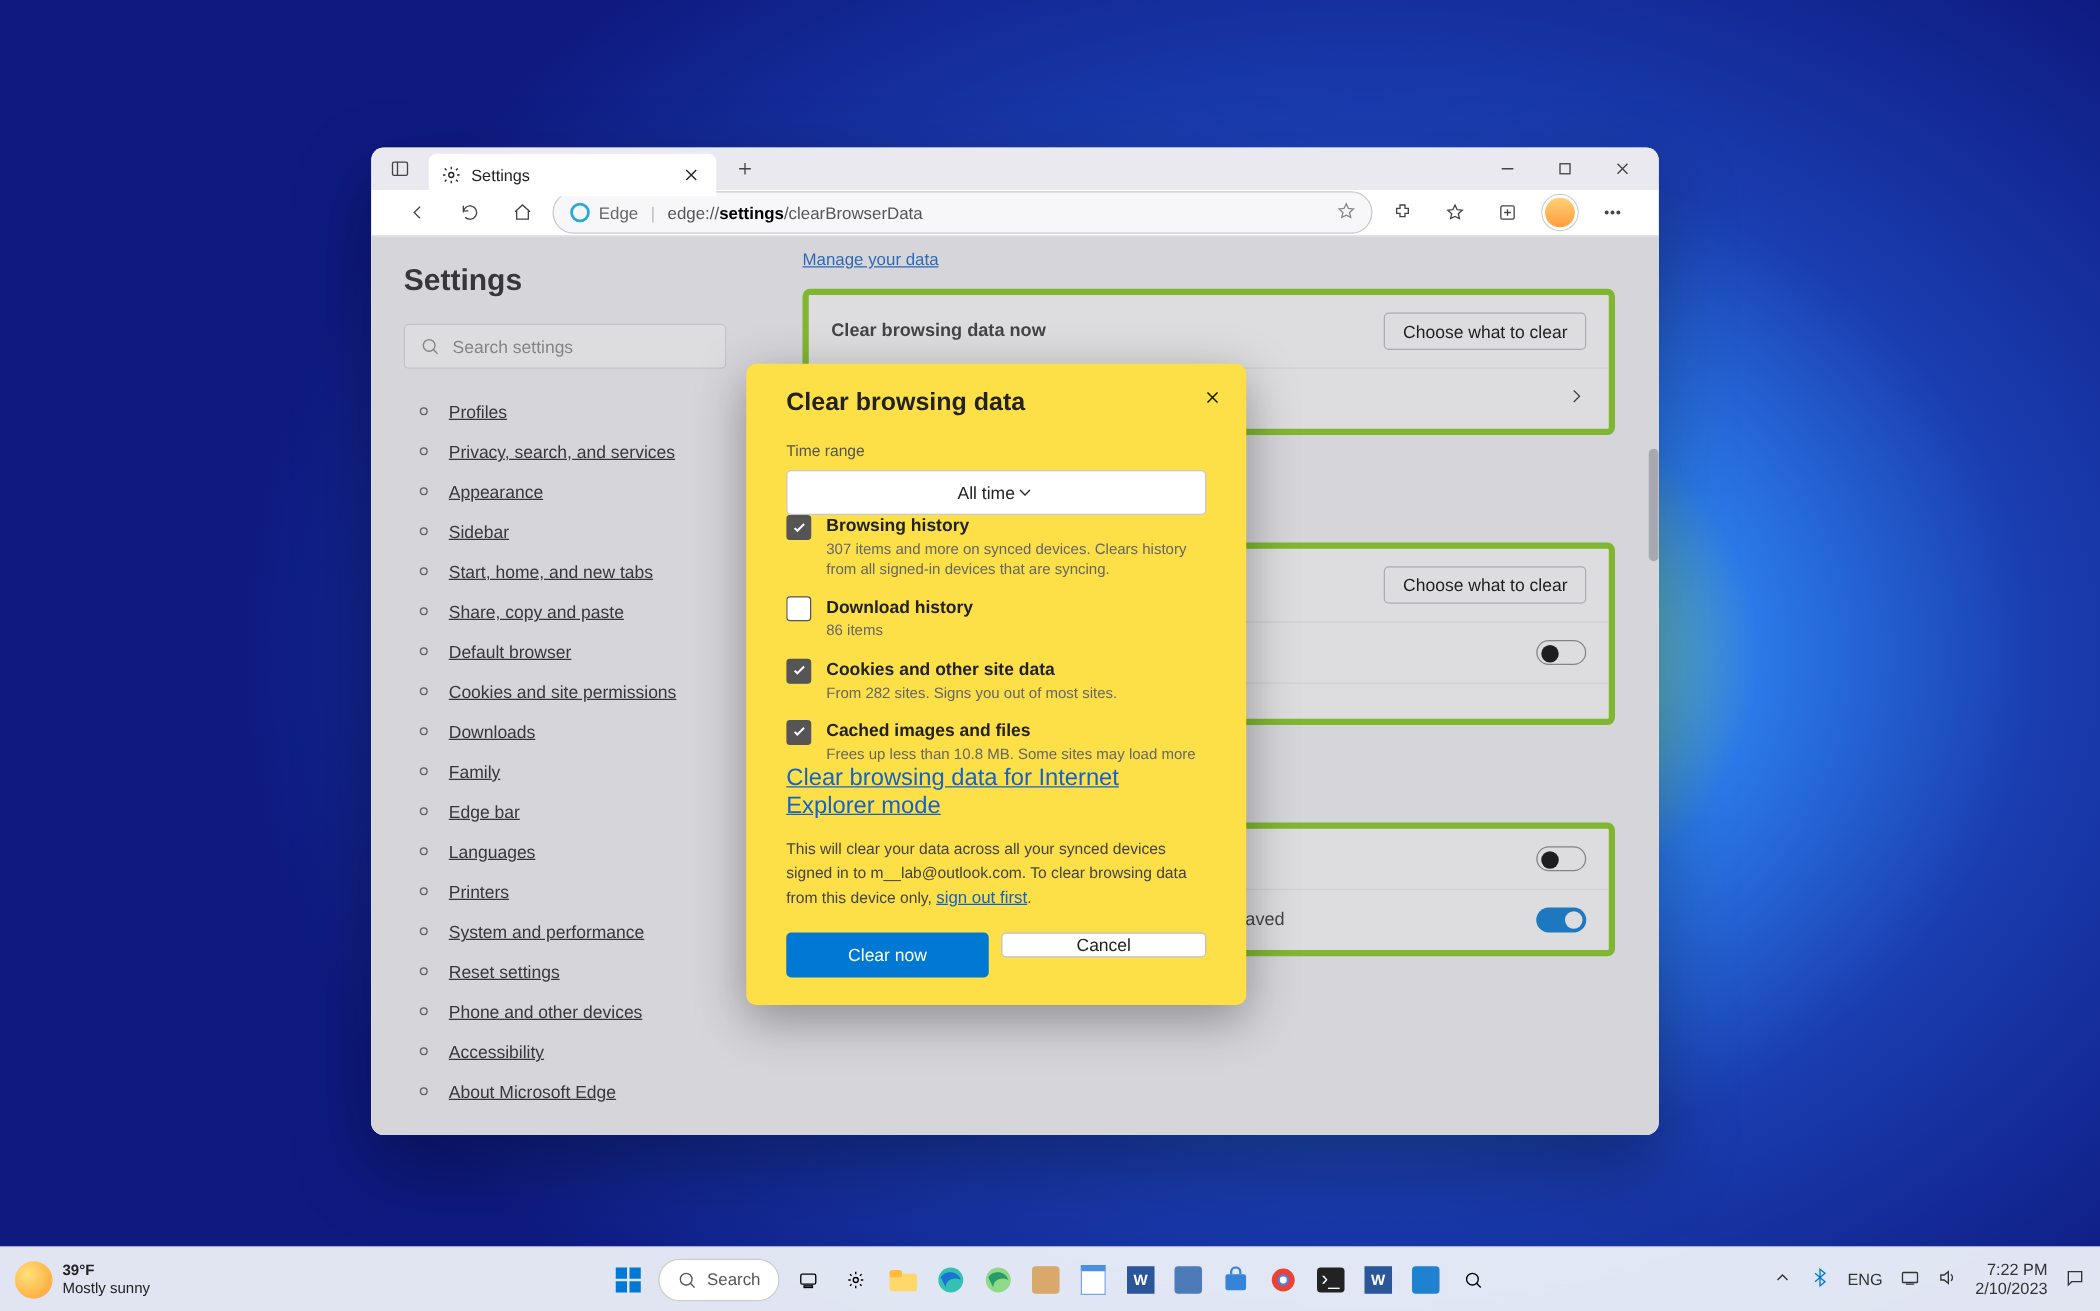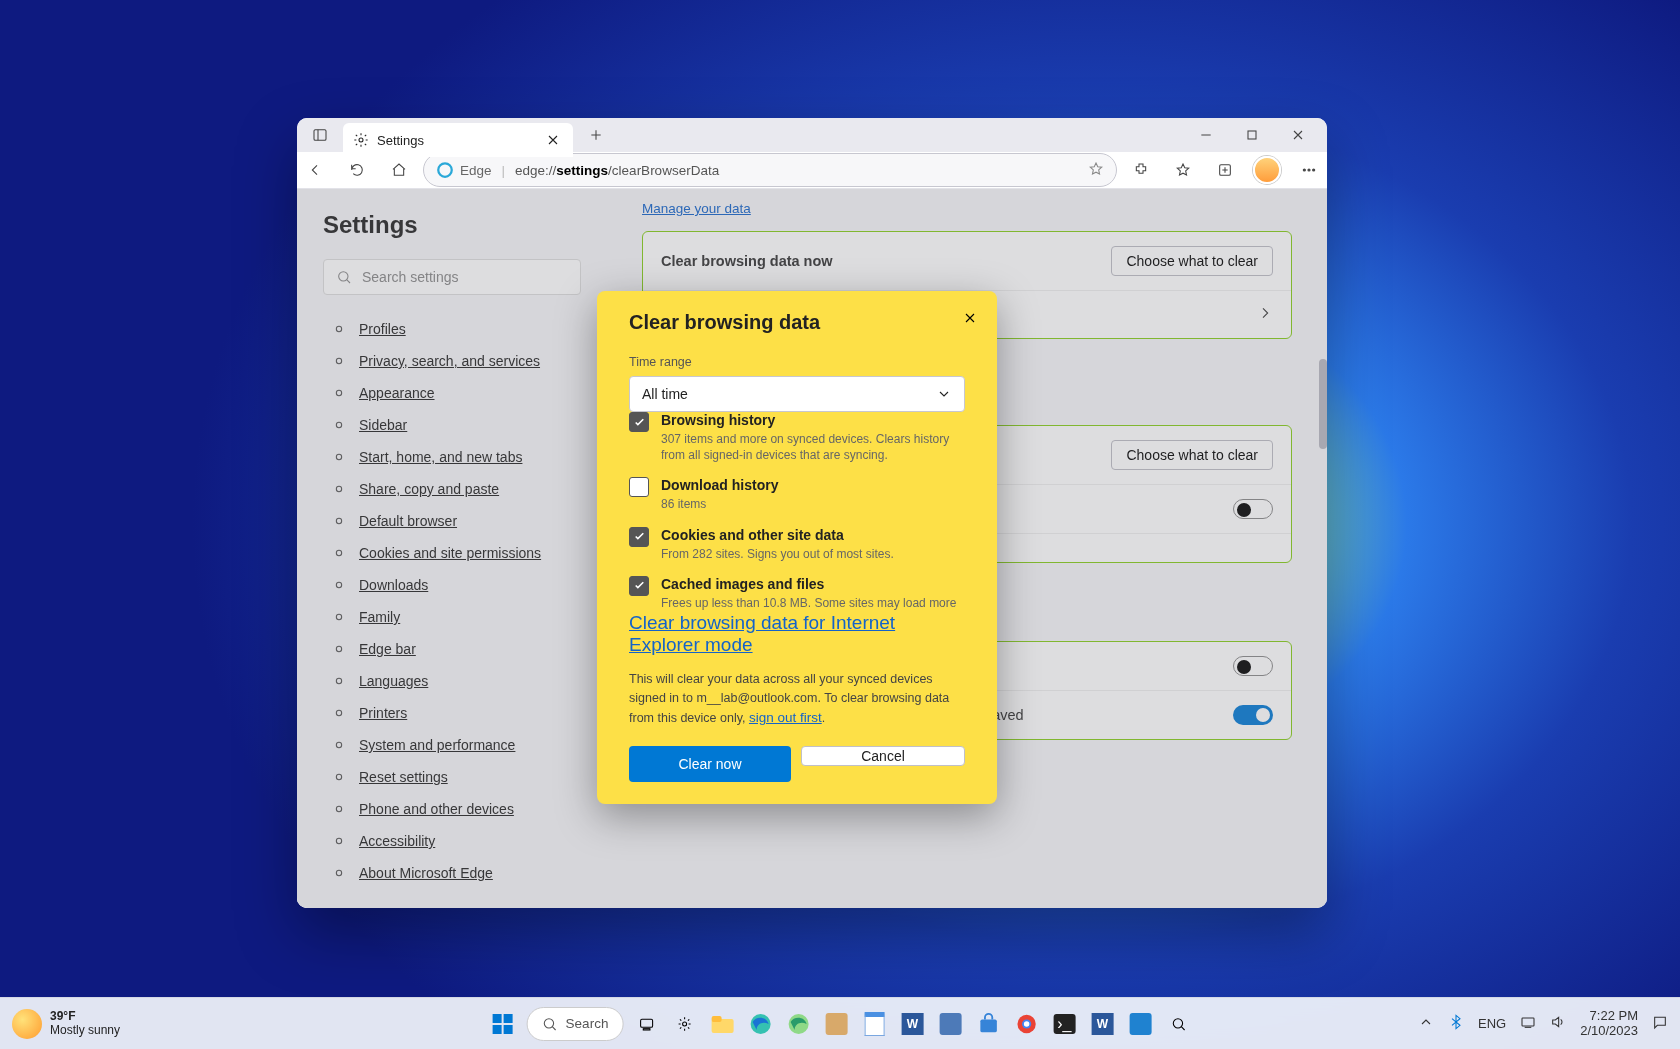--- a/index.html
+++ b/index.html
@@ -37,21 +37,21 @@
   display: flex; align-items: center; padding: 0 10px;
   gap: 8px; font-size: 13px; color: #222;
   position: relative; top: 5px;
 }
 .tab .close { margin-left: auto; width: 20px; height: 20px; display:flex;align-items:center;justify-content:center; border-radius:4px; }
 .win-controls { margin-left: auto; display:flex; }
 .win-controls .win-btn { width: 46px; }
 
 .toolbar {
   height: 44px; background:#fff; border-bottom:1px solid #e2e2e8;
-  display:flex; align-items:center; padding:0 0; gap:6px;justify-content:center;
+  display:flex; align-items:center; padding:0 19px; gap:6px;justify-content:center;
 }
 .tb-btn {
   width:36px; height:36px; border:none; background:transparent;
   border-radius:6px; display:flex; align-items:center; justify-content:center;
   color:#444; cursor:pointer;
 }
 .addr {
   flex:1; height:34px; border:1px solid #c7c7d0; border-radius:20px;
   display:flex; align-items:center; padding:0 12px; gap:10px; font-size:13.5px; color:#555;
   background:#f7f7f9;
@@ -79,21 +79,21 @@
 .side-list{margin-top:10px;display:flex;flex-direction:column;}
 .side-item{
   height:32px; display:flex; align-items:center; gap:12px;
   padding:0 8px; font-size:14px; color:#222; border-radius:4px; cursor:pointer;text-decoration:underline;
 }
 .side-item svg{width:16px;height:16px;color:#555;}
 
 
 .settings-main{flex:1; padding:10px 35px; overflow:hidden; color:#333;}
 .card{
-  background:#fff;border:1px solid #84cc16;border-radius:6px;
+  background:#fff;border:5px solid #84cc16;border-radius:6px;
   margin-bottom:18px;
 }
 .card-row{
   display:flex; align-items:center; justify-content:space-between;
   padding:14px 18px; font-size:14.5px;
 }
 .card-row + .card-row{border-top:1px solid #eee;}
 .btn-outline{
   border:1px solid #bcbcc5;background:#fff;border-radius:4px;
   padding:6px 14px;font-size:14px;cursor:pointer;
@@ -118,21 +118,21 @@
   left:300px; top:102px; width:400px;
   background:#fde047; border-radius:8px;
   box-shadow:0 12px 40px rgba(0,0,0,.35);
   padding:20px 32px 22px;
 }
 .modal h2{font-size:20px;font-weight:600;color:#222;margin-bottom:18px;}
 .modal .close-x{position:absolute;right:14px;top:14px;width:26px;height:26px;border:none;background:transparent;display:flex;align-items:center;justify-content:center;cursor:pointer;border-radius:4px;}
 .modal label.small{font-size:12.5px;color:#555;}
 .select{
   margin-top:6px;width:100%;height:36px;border:1px solid #c7c7d0;border-radius:4px;
-  display:flex;align-items:center;justify-content:space-between;padding:0 12px;
+  display:flex;align-items:center;justify-content:center;padding:0 12px;
   font-size:14px;color:#222;background:#fff;cursor:pointer;
 }
 .check-list{max-height:200px;overflow:hidden;position:relative;}
 .check-list::after{content:"";position:absolute;right:-6px;top:0;width:6px;height:98px;background:#bfbfc6;border-radius:3px;}
 .chk-row{display:flex;gap:12px;margin-bottom:14px;}
 .chk{
   width:20px;height:20px;border:1.5px solid #555;border-radius:3px;flex-shrink:0;
   display:flex;align-items:center;justify-content:center;background:#fff;cursor:pointer;
 }
 .chk.checked{background:#555;border-color:#555;color:#fff;}

